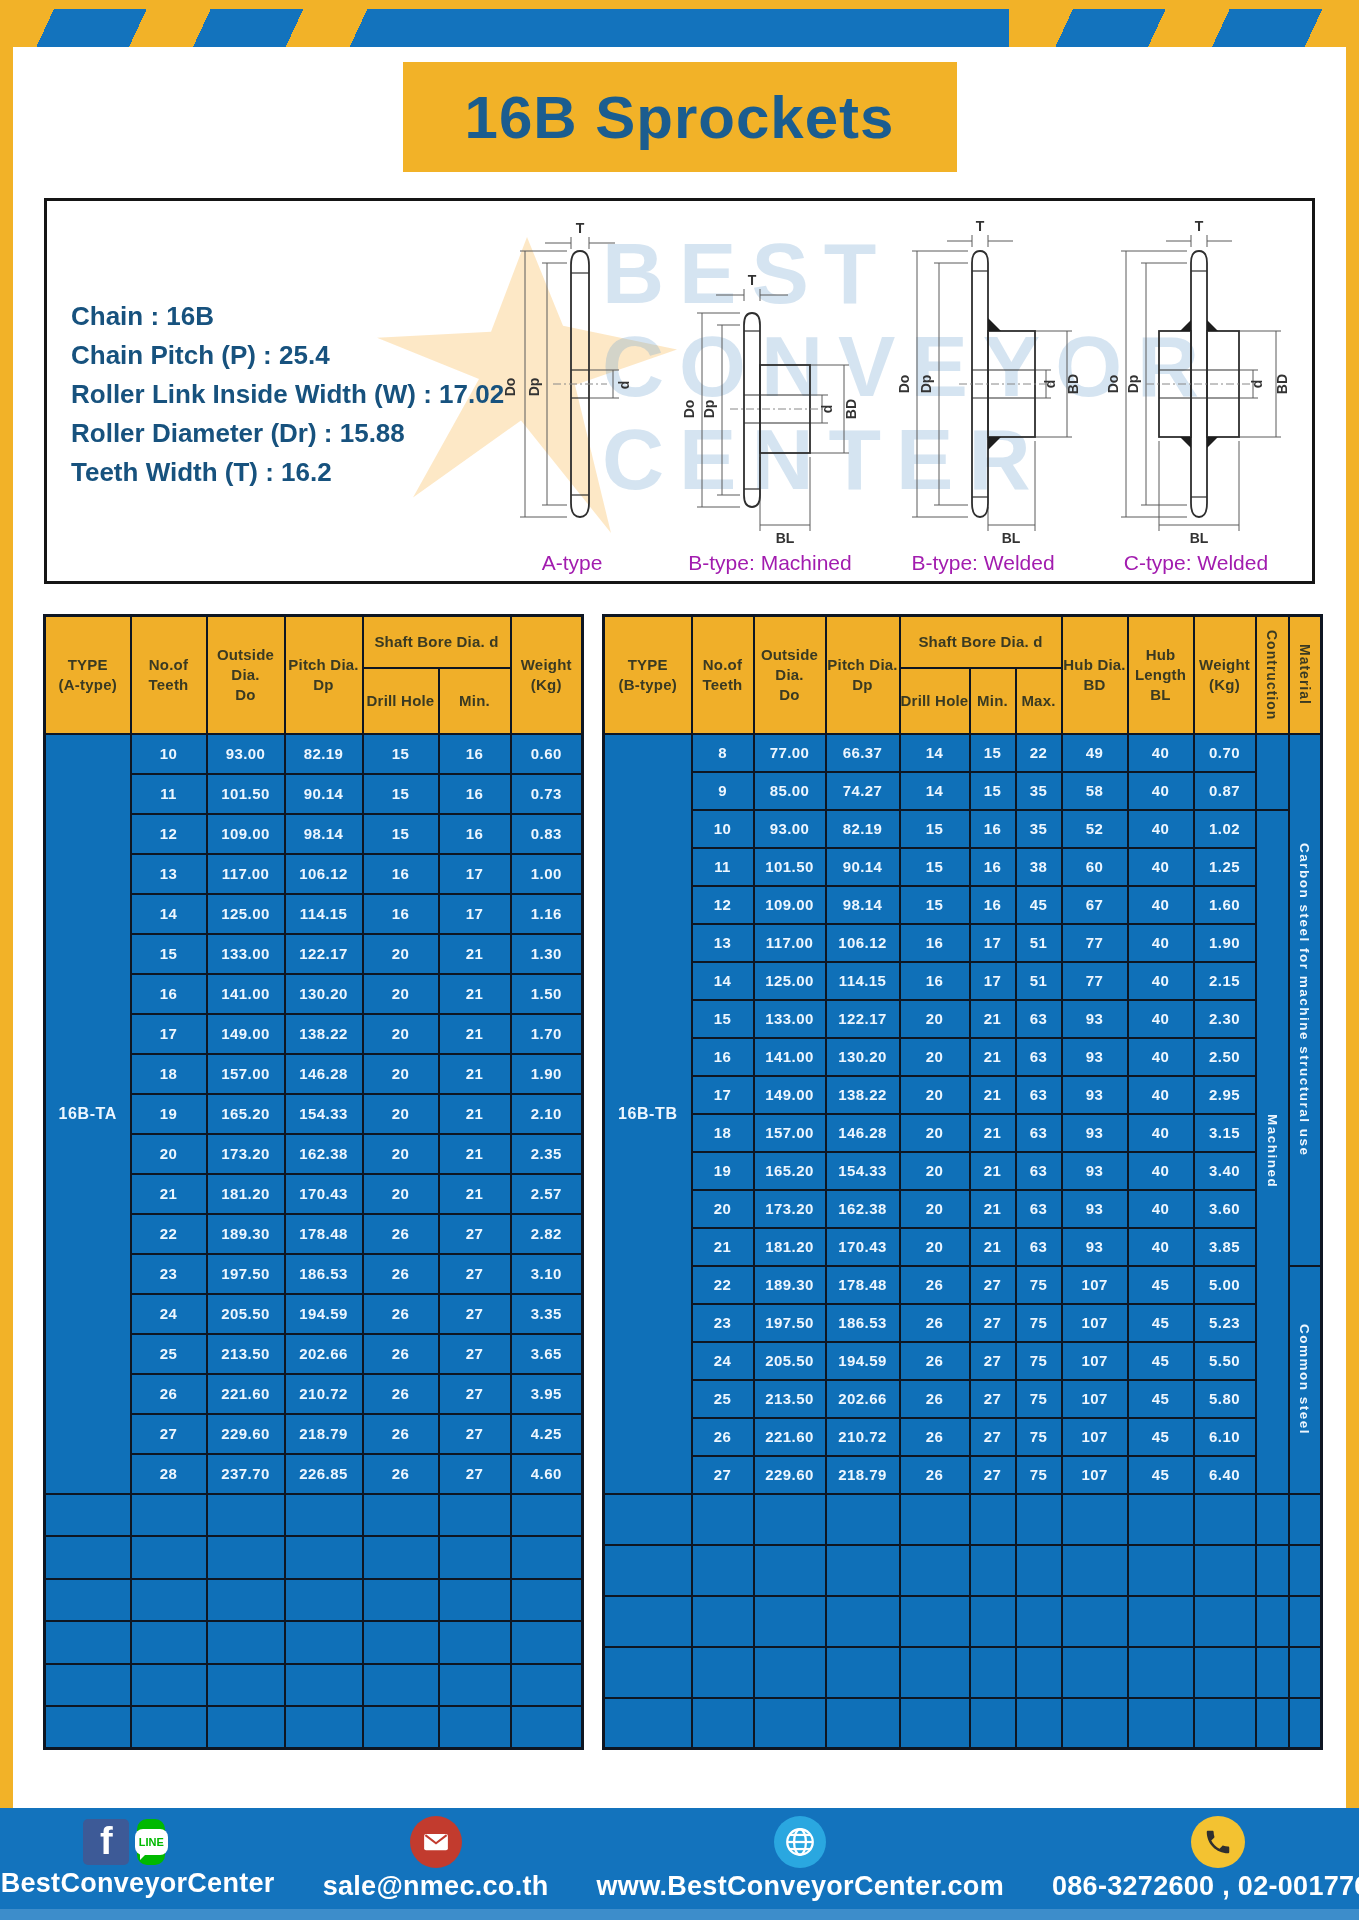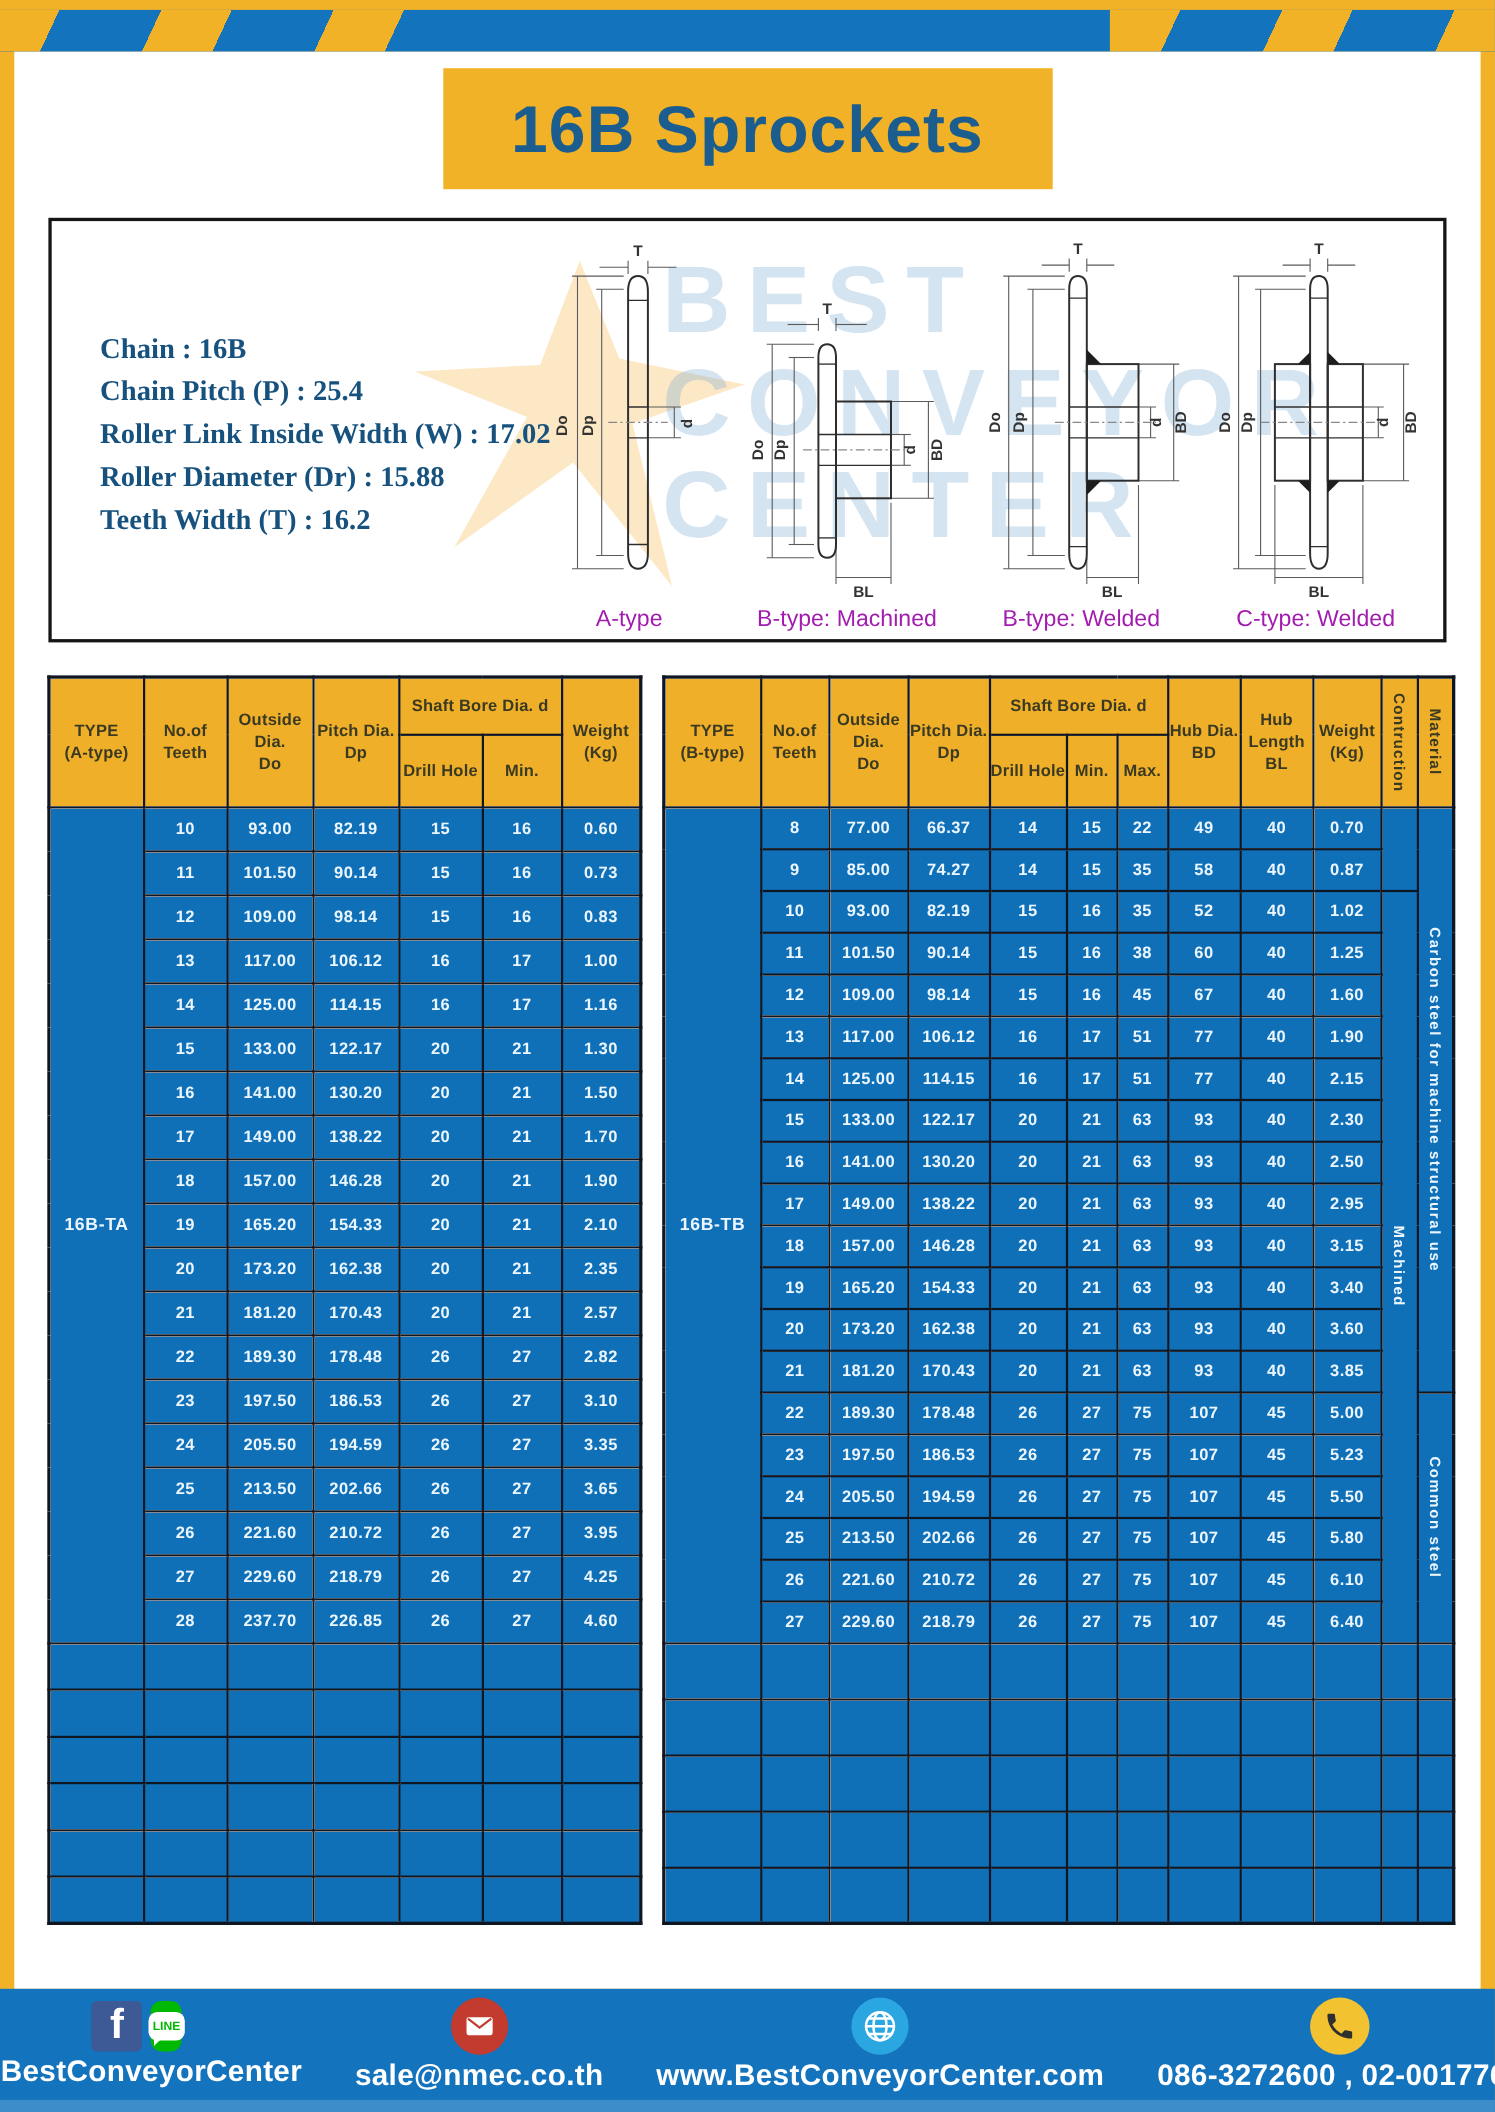--- a/index.html
+++ b/index.html
@@ -13,21 +13,21 @@
   .stripes.right { right:-10px; width:360px; }
 
   
   .content { position:relative; background:#ffffff; margin:0 13px; height:1761px; overflow:hidden; }
 
   .title-box { width:554px; height:110px; margin:15px auto 0; background:#f2b228; display:flex; align-items:center; justify-content:center; }
   .title-box span { font-size:60px; font-weight:bold; color:#1b5d8f; letter-spacing:1px; }
 
   
   .panel { position:relative; margin:26px 31px 0; height:386px; border:3px solid #151515; background:#fff; overflow:hidden; }
-  .specs { position:absolute; left:44px; top:96px; z-index:2;font-family:Liberation Serif, serif; }
+  .specs { position:absolute; left:24px; top:96px; z-index:2; }
   .spec-line { font-size:26px; font-weight:bold; color:#17527e; line-height:39px; white-space:nowrap; }
   .wm-swoosh { position:absolute; left:330px; top:36px; width:300px; height:296px; z-index:0;
     background:rgba(246,167,36,.26);
     -webkit-clip-path:polygon(50% 0,62% 30%,100% 38%,66% 50%,78% 100%,48% 62%,12% 88%,34% 48%,0 34%,38% 32%);
     clip-path:polygon(50% 0,62% 30%,100% 38%,66% 50%,78% 100%,48% 62%,12% 88%,34% 48%,0 34%,38% 32%); }
   .wm-text { position:absolute; left:555px; top:26px; z-index:0; color:rgba(116,166,210,.30);
     font-weight:bold; font-size:86px; line-height:1.08; letter-spacing:15px; white-space:nowrap; }
   .diagrams { position:absolute; left:440px; right:16px; top:8px; bottom:6px; display:flex; justify-content:space-between; z-index:1; }
   .diagram { display:flex; flex-direction:column; align-items:center; justify-content:flex-end; }
   .d-label { font-size:21px; color:#a21caf; margin-top:2px; }

